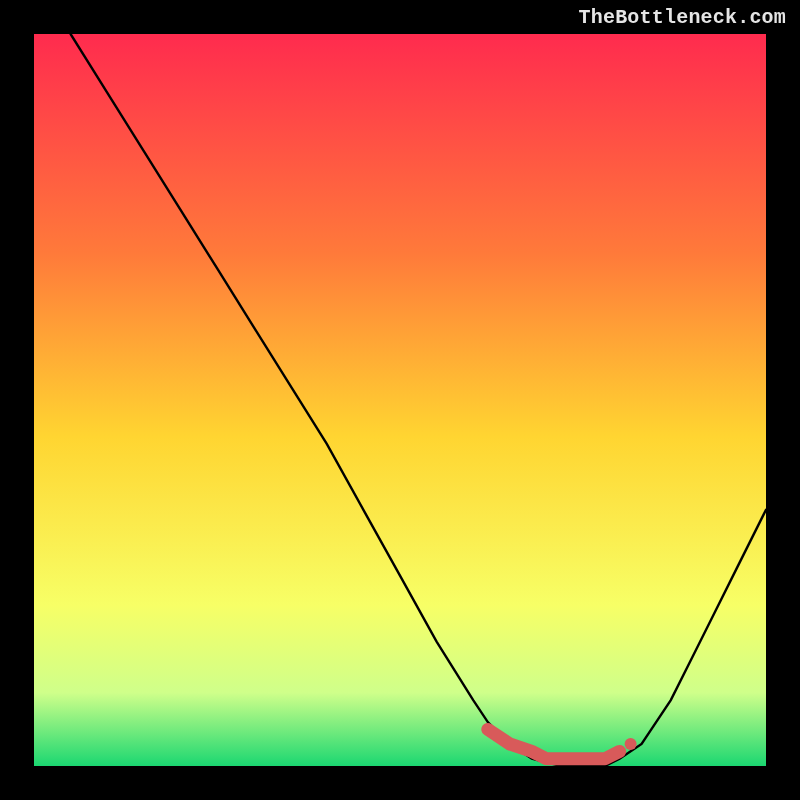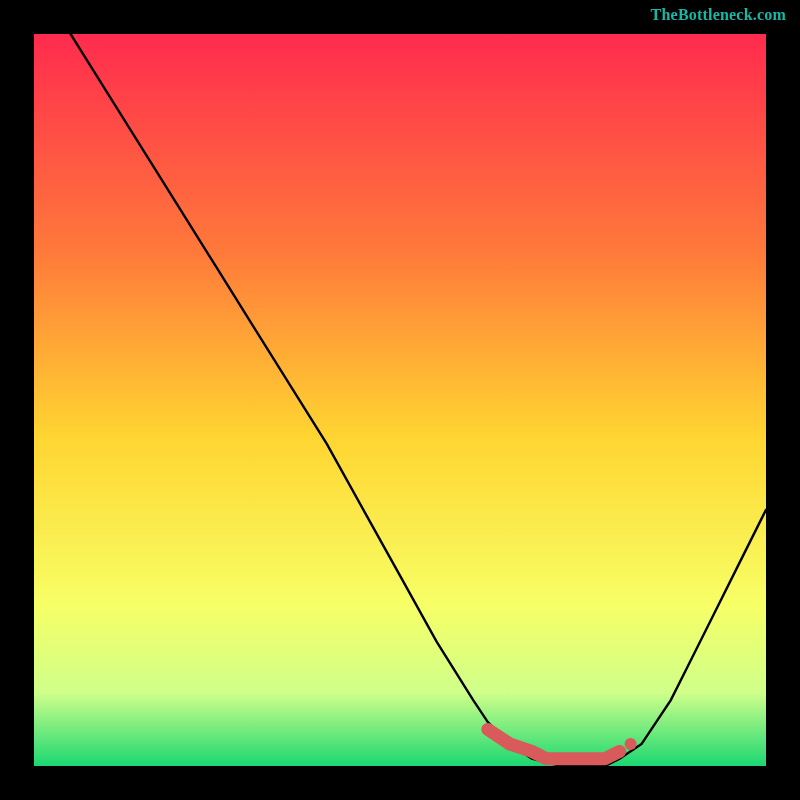--- a/index.html
+++ b/index.html
@@ -23,24 +23,24 @@
     left: 34px;
     top: 34px;
     width: 732px;
     height: 732px;
     overflow: hidden;
   }
   .watermark {
     position: absolute;
     top: 6px;
     right: 14px;
-    font-family: Liberation Serif, serif;
-    font-size: 16px;
+    font-family: Liberation Mono, monospace;
+    font-size: 20px;
     font-weight: 600;
-    color: #14b8a6;
+    color: #e5e5e5;
     letter-spacing: 0.2px;
   }
   svg { display: block; }
 </style>
 </head>
 <body>
 
 <div class="frame">
   <div class="watermark">TheBottleneck.com</div>
 

